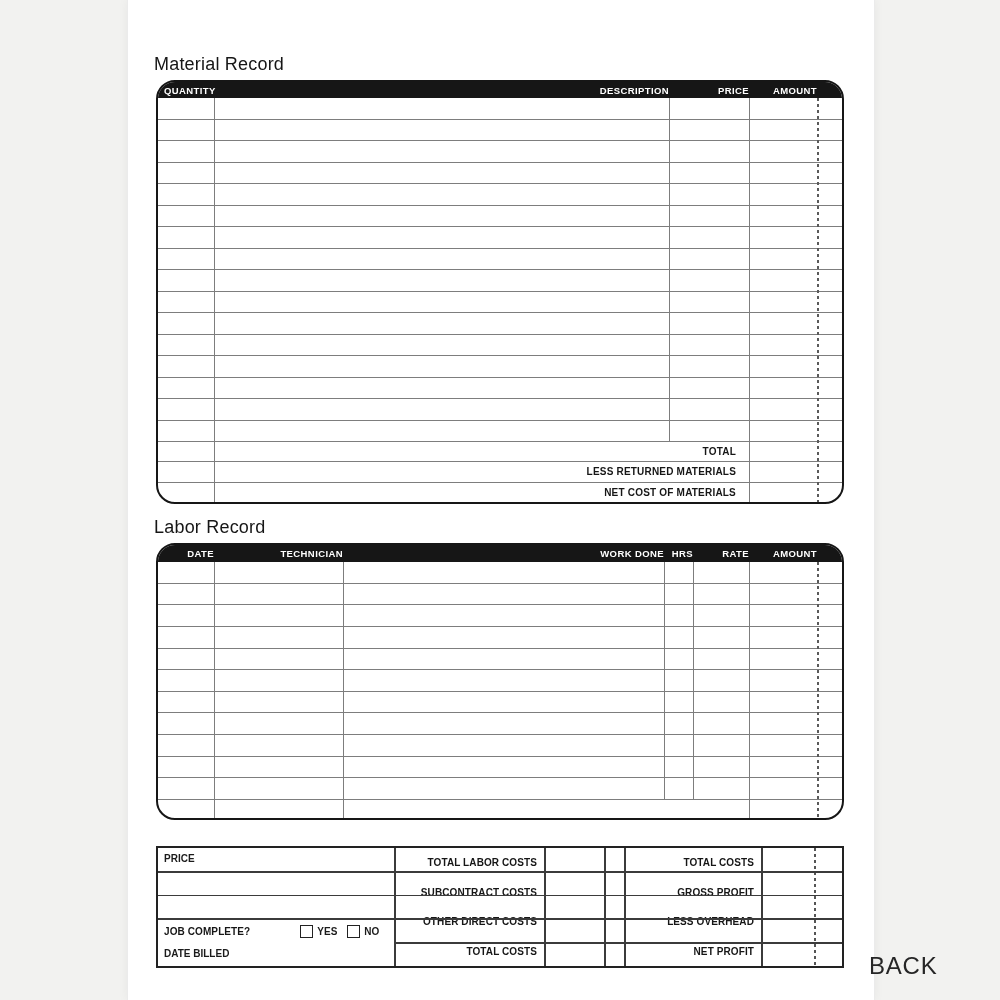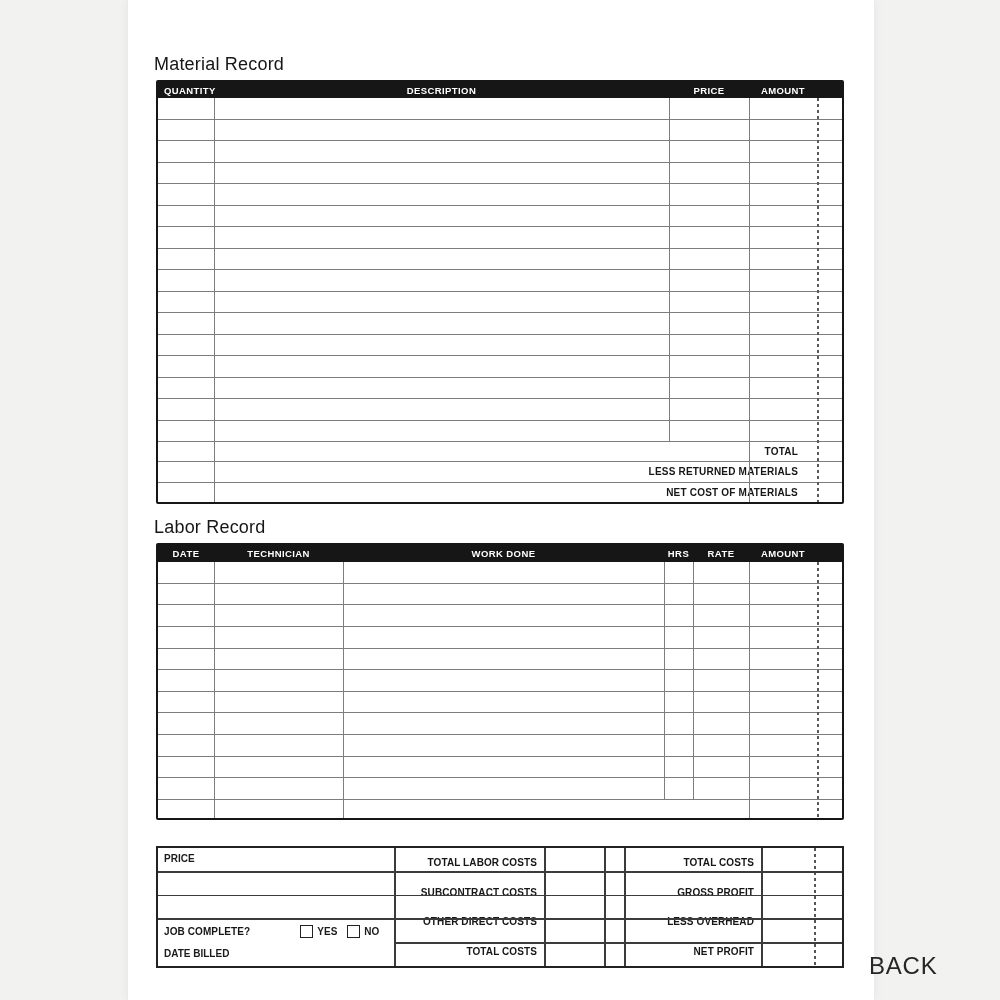--- a/index.html
+++ b/index.html
@@ -21,45 +21,45 @@
   .section-title {
     position:absolute; left:26px;
     font-size:18px; font-weight:normal; letter-spacing:0.2px; color:#161616;
   }
   #material-title { top:54px; }
   #labor-title { top:517px; }
 
   
   .rec-table {
     position:absolute; left:28px; width:688px;
-    border:2px solid #161616; border-radius:2px;
+    border:2px solid #161616; border-radius:19px;
     background:#fff; overflow:hidden;
   }
   #material-table { top:80px; height:424px; }
   #labor-table { top:543px; height:277px; }
   .thead {
     display:flex; align-items:center;
     background:#161616; color:#ffffff;
   }
   #material-table .thead { height:16px; }
   #labor-table .thead { height:17px; }
   .th {
     font-size:9.5px; font-weight:bold; letter-spacing:0.4px;
-    text-align:center; white-space:nowrap;
+    text-align:right; white-space:nowrap;
   }
   .tbody { display:flex; flex-direction:column; }
   #material-table .tbody { height:344px; }
   #labor-table .tbody { height:238px; }
   .trow { flex:1; border-bottom:1px solid #7d7d7d; }
   .totals { display:flex; flex-direction:column; }
   #material-table .totals { height:60px; }
   .total-row {
     flex:1; border-bottom:1px solid #7d7d7d;
     display:flex; align-items:center; justify-content:flex-end;
-    padding-right:44px;
+    padding-right:106px;
     font-size:10px; font-weight:bold; color:#161616; letter-spacing:0.2px;
   }
   .total-row:last-child { border-bottom:none; }
   #labor-table .labor-total-row { height:20px; }
 
   .vline { position:absolute; width:1px; background:#7d7d7d; }
   .vdash {
     position:absolute; width:1.5px;
     background:repeating-linear-gradient(to bottom,#5a5a5a 0 3px,transparent 3px 6px);
   }

